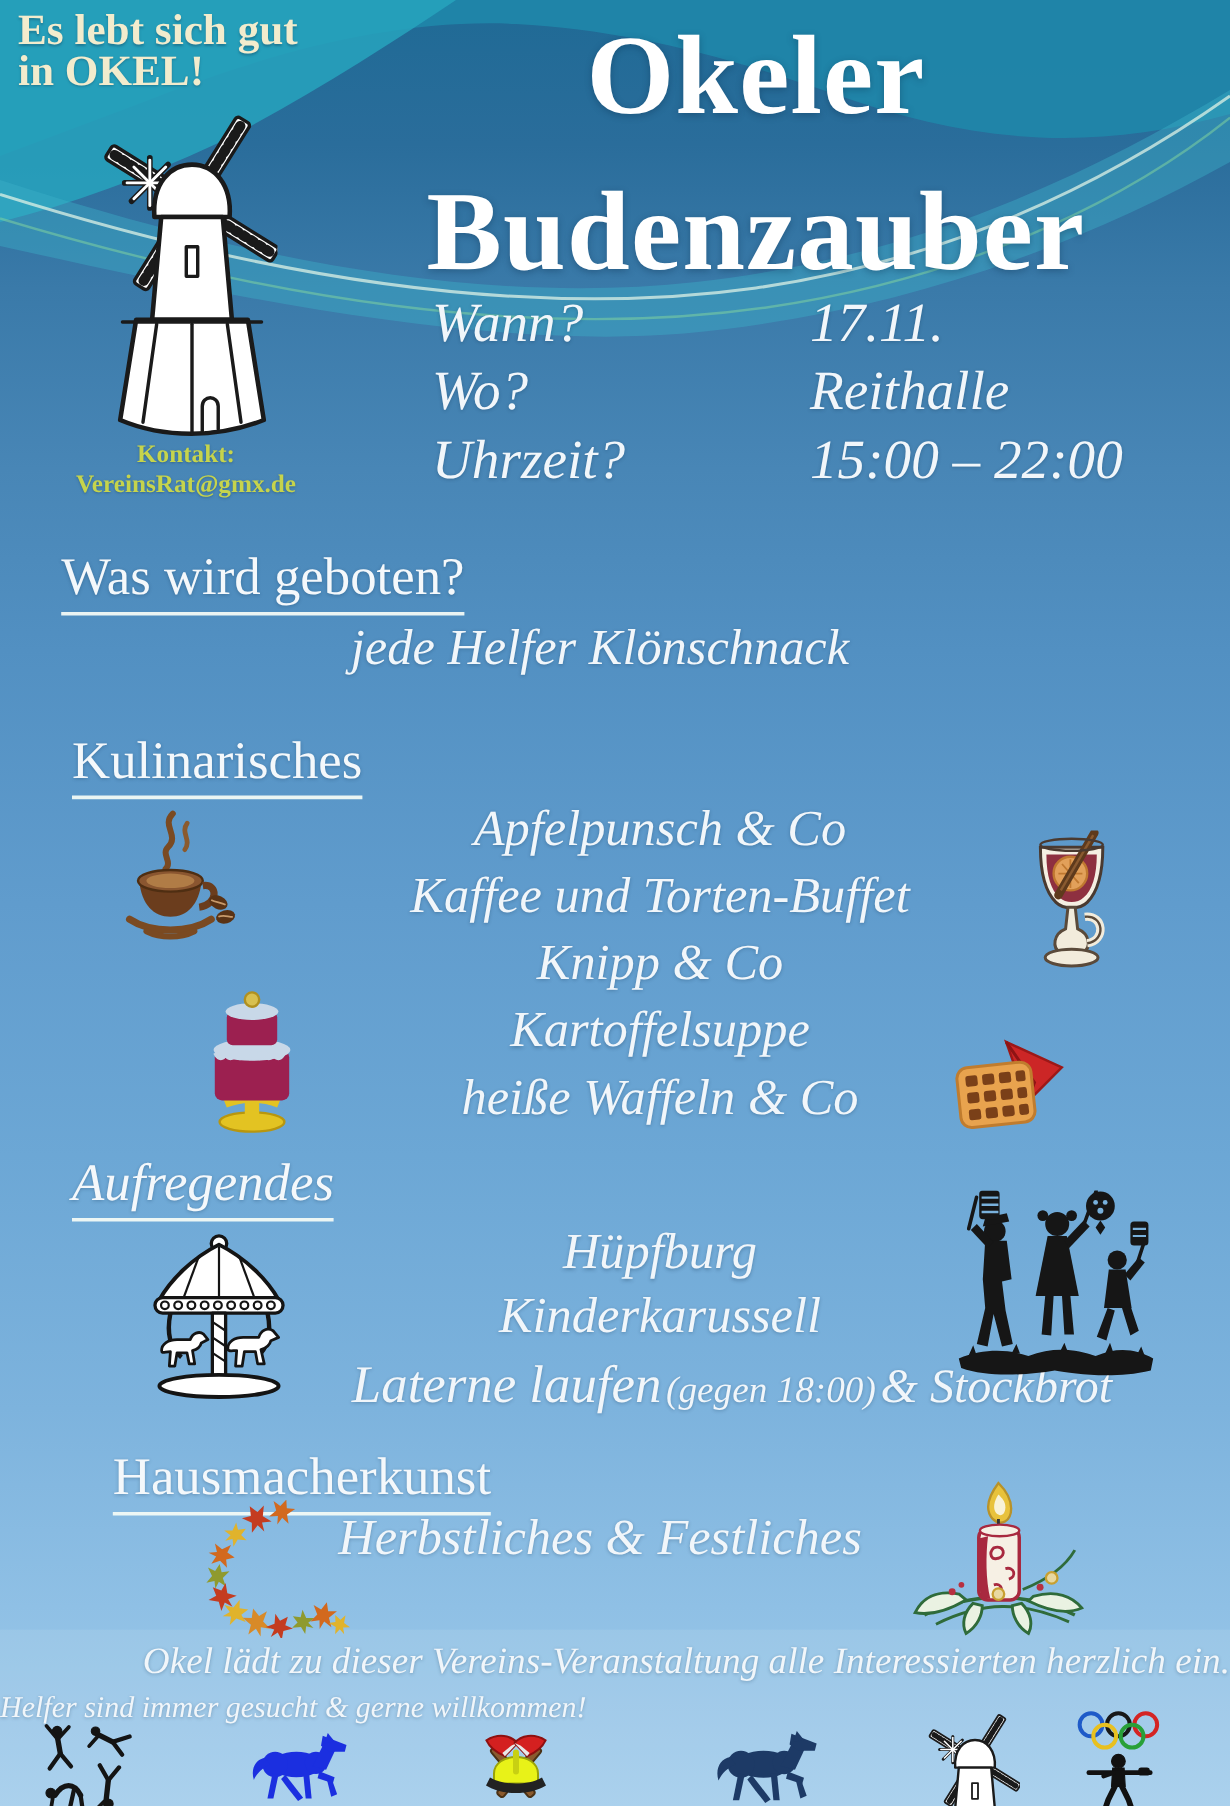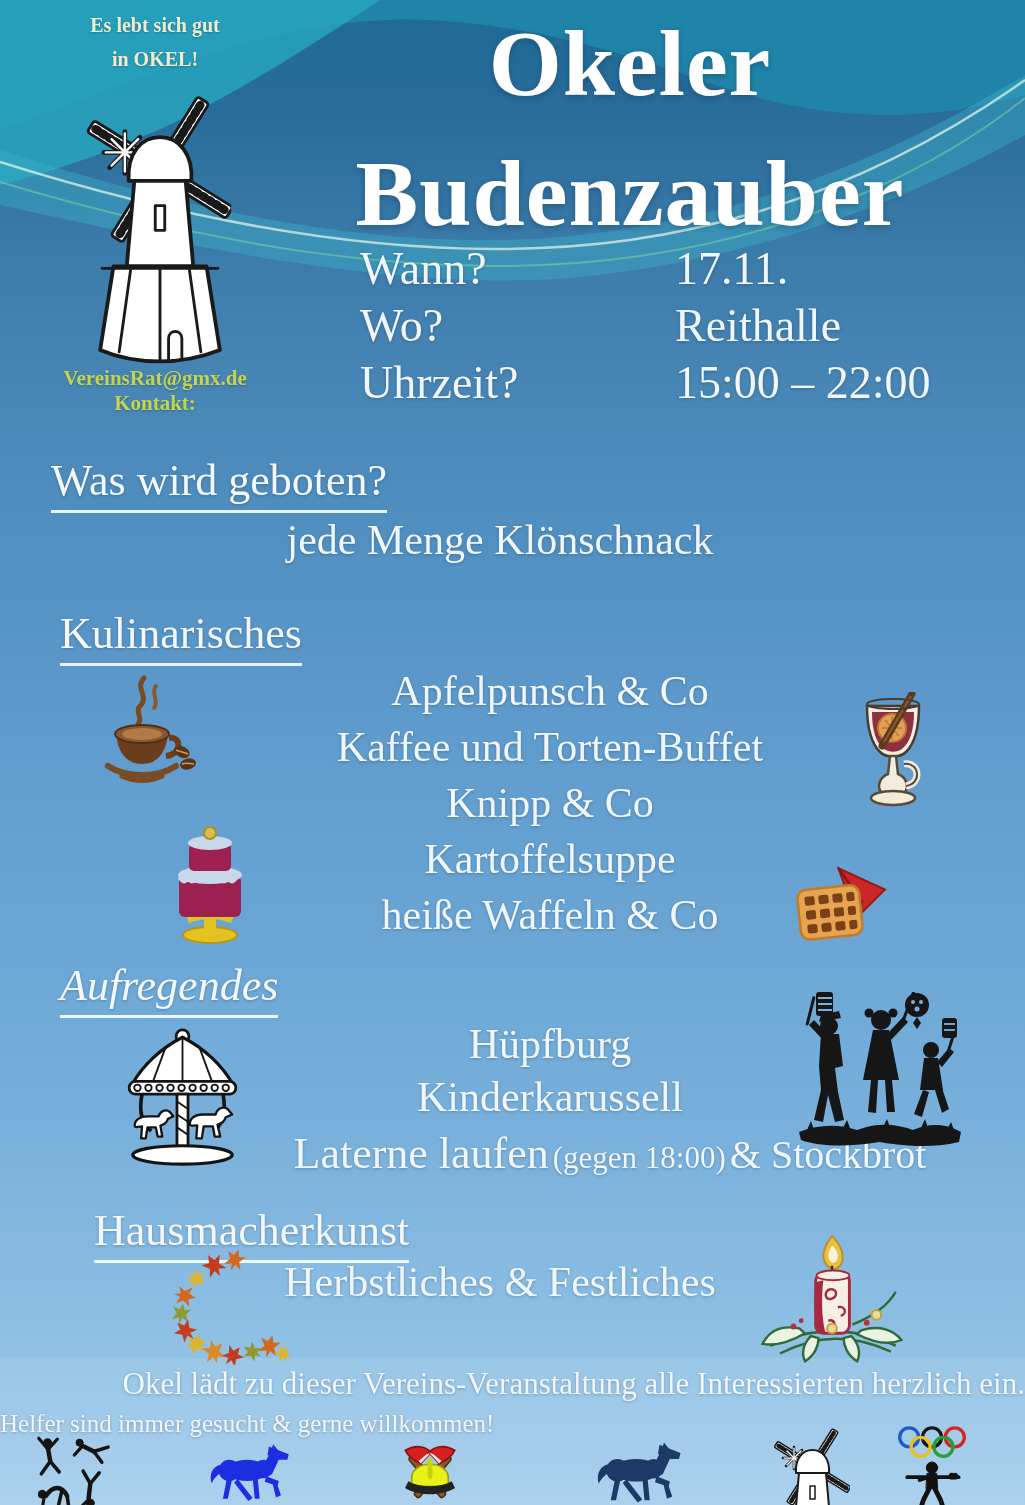--- a/index.html
+++ b/index.html
@@ -6,31 +6,31 @@
   .poster{
     position:relative;width:1025px;height:1505px;overflow:hidden;
     font-family:"Liberation Serif","DejaVu Serif",serif;
     background:linear-gradient(180deg,
       #1f6a95 0%, #2a6d9b 8%, #3a7aa9 16%, #4886b6 26%,
       #5290c2 36%, #609ccd 50%, #6ca7d5 64%, #7db3dd 78%,
       #8fc0e5 89%, #a4cdec 100%);
   }
   .abs{position:absolute;}
   svg{display:block;}
-  .txt{color:#f1f6fa;text-shadow:0 1px 3px rgba(15,45,75,.30);}
+  .txt{color:#f1f6fa;text-shadow:0 1px 3px rgba(15,45,75,.30);font-style:italic;}
   .title{font-weight:bold;color:#ffffff;font-size:94px;line-height:1.1;
     text-align:center;letter-spacing:1px;text-shadow:0 2px 6px rgba(8,40,70,.35);}
   .detail-label{display:inline-block;width:315px;font-size:46px;}
   .detail-value{font-size:46px;}
   .detail-row{line-height:57px;height:57px;}
   .heading{display:inline-block;font-size:44px;color:#f4f8fb;
     border-bottom:3px solid rgba(242,250,246,.95);padding-bottom:4px;
     text-shadow:0 1px 3px rgba(15,45,75,.30);}
   .item{font-size:42px;text-align:center;}
-  .tagline{font-size:20px;font-weight:bold;color:#f2eccd;text-align:center;line-height:34px;
+  .tagline{font-size:36px;font-weight:bold;color:#f2eccd;text-align:left;line-height:34px;
     text-shadow:0 1px 2px rgba(15,45,75,.35);}
   .contact{font-size:21px;font-weight:bold;color:#c6d44c;text-align:center;line-height:25px;
     text-shadow:0 1px 2px rgba(15,45,75,.35);}
   .lantern-line{white-space:nowrap;text-align:center;}
   .lantern-main{font-size:44px;}
   .lantern-note{font-size:31px;}
   .lantern-suffix{font-size:40px;}
   .footer-invite{font-size:31px;text-align:right;}
   .footer-helpers{font-size:25px;text-align:left;}
   .footer-veil{background:rgba(235,243,250,.10);}
@@ -124,43 +124,43 @@
   <div class="abs tagline" style="left:15px;top:8px;width:280px;">
     <div>Es lebt sich gut</div>
     <div>in OKEL!</div>
   </div>
 
   <svg class="abs" style="left:68px;top:84px" width="165" height="285" viewBox="0 0 170 300">
     <use href="#sym-windmill"></use>
   </svg>
 
   <div class="abs contact" style="left:15px;top:366px;width:280px;">
+    <div>Kontakt:</div>
     <div>VereinsRat@gmx.de</div>
-    <div>Kontakt:</div>
   </div>
 
   <div class="abs title" style="left:230px;top:12px;width:800px;">Okeler</div>
   <div class="abs title" style="left:230px;top:142px;width:800px;">Budenzauber</div>
 
   <div class="abs txt" style="left:360px;top:240px;width:620px;">
     <div class="detail-row">
       <span class="detail-label">Wann?</span><span class="detail-value">17.11.</span>
     </div>
     <div class="detail-row">
       <span class="detail-label">Wo?</span><span class="detail-value">Reithalle</span>
     </div>
     <div class="detail-row">
       <span class="detail-label">Uhrzeit?</span><span class="detail-value">15:00 – 22:00</span>
     </div>
   </div>
 
   <div class="abs" style="left:51px;top:455px;">
     <span class="heading">Was wird geboten?</span>
   </div>
-  <div class="abs txt item" style="left:160px;top:516px;width:680px;">jede Menge Klönschnack</div>
+  <div class="abs txt item" style="left:160px;top:516px;width:680px;">jede Helfer Klönschnack</div>
 
   <div class="abs" style="left:60px;top:608px;">
     <span class="heading">Kulinarisches</span>
   </div>
   <div class="abs txt" style="left:240px;top:663px;width:620px;line-height:56px;">
     <div class="item">Apfelpunsch &amp; Co</div>
     <div class="item">Kaffee und Torten-Buffet</div>
     <div class="item">Knipp &amp; Co</div>
     <div class="item">Kartoffelsuppe</div>
     <div class="item">heiße Waffeln &amp; Co</div>

